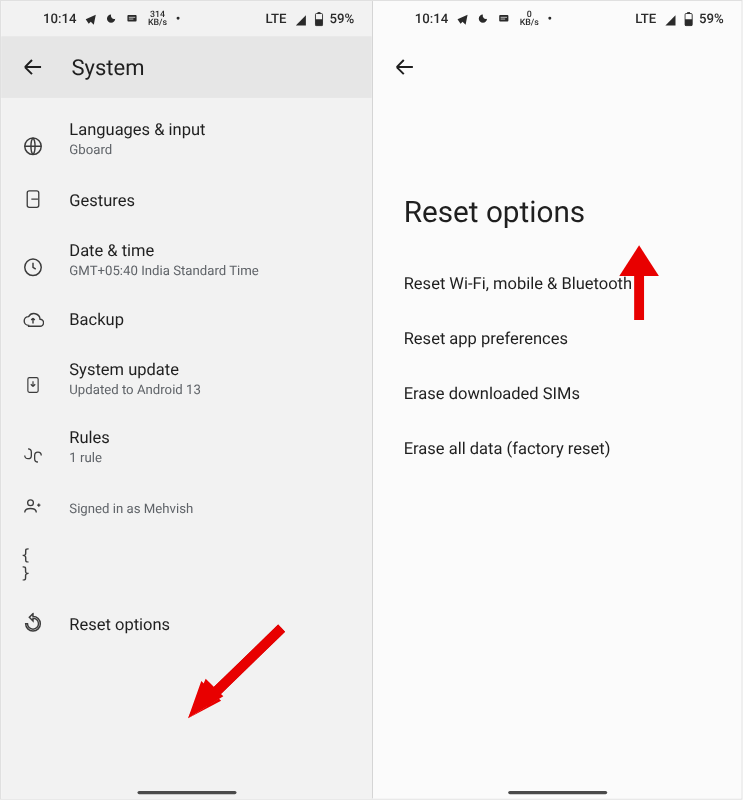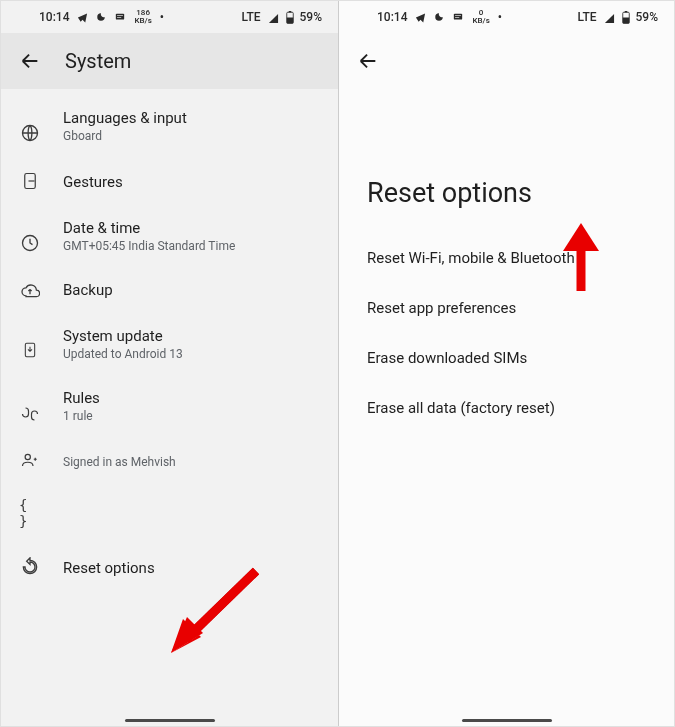--- a/index.html
+++ b/index.html
@@ -123,21 +123,21 @@
           </svg>
         </span>
       <span class="st-icon">
           <svg width="12" height="10" viewBox="0 0 24 24">
             <rect x="2" y="4" width="20" height="14" rx="2" fill="#2a2a2a"></rect>
             <rect x="5" y="8" width="14" height="1.5" fill="#fff"></rect>
             <rect x="5" y="12" width="10" height="1.5" fill="#fff"></rect>
           </svg>
         </span>
       <span class="kbs">
-          <span>186</span>
+          <span>314</span>
           <span>KB/s</span>
         </span>
       <span>•</span>
     </div>
     <div class="status-right">
       <span>LTE</span>
       <span class="st-icon">
           <svg width="13" height="11" viewBox="0 0 24 24">
             <path fill="#2a2a2a" d="M2 22L22 2v20z"></path>
           </svg>
@@ -191,21 +191,21 @@
 
     <div class="row">
       <span class="icon">
           <svg width="20" height="20" viewBox="0 0 24 24">
             <circle cx="12" cy="12" r="9" fill="none" stroke="#3c3c3c" stroke-width="1.6"></circle>
             <path d="M12 7v5l3 2" fill="none" stroke="#3c3c3c" stroke-width="1.6"></path>
           </svg>
         </span>
       <span class="texts">
         <span class="title">Date &amp; time</span>
-        <span class="sub">GMT+05:45 India Standard Time</span>
+        <span class="sub">GMT+05:40 India Standard Time</span>
       </span>
     </div>
 
     <div class="row single">
       <span class="icon">
           <svg width="20" height="16" viewBox="0 0 24 20">
             <path d="M7 16a5 5 0 010-10 7 7 0 0113 3 4 4 0 010 8H7z" fill="none" stroke="#3c3c3c" stroke-width="1.6"></path>
             <path d="M12 14V8m0 0l-2 2m2-2l2 2" fill="none" stroke="#3c3c3c" stroke-width="1.6"></path>
           </svg>
         </span>

